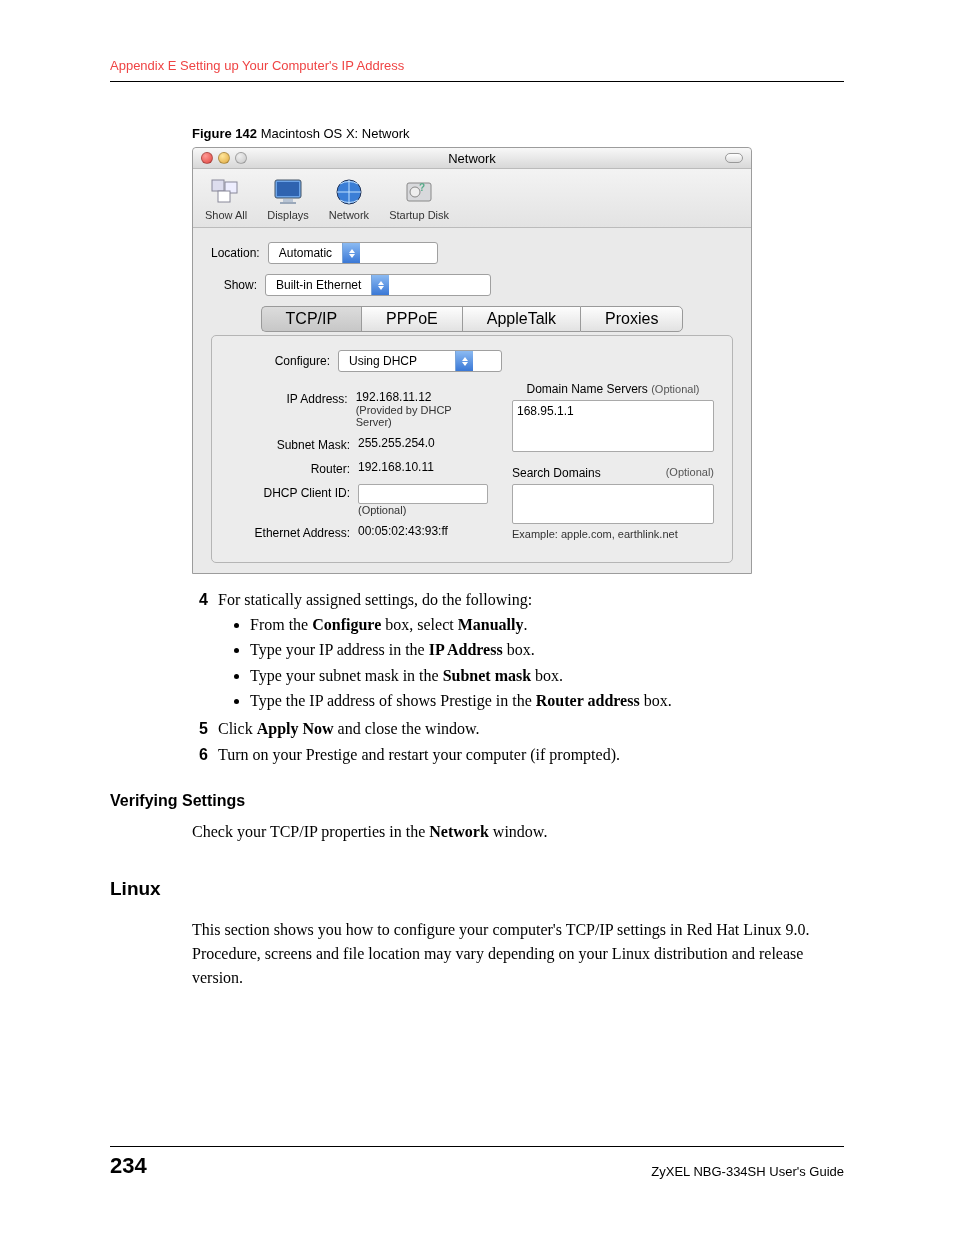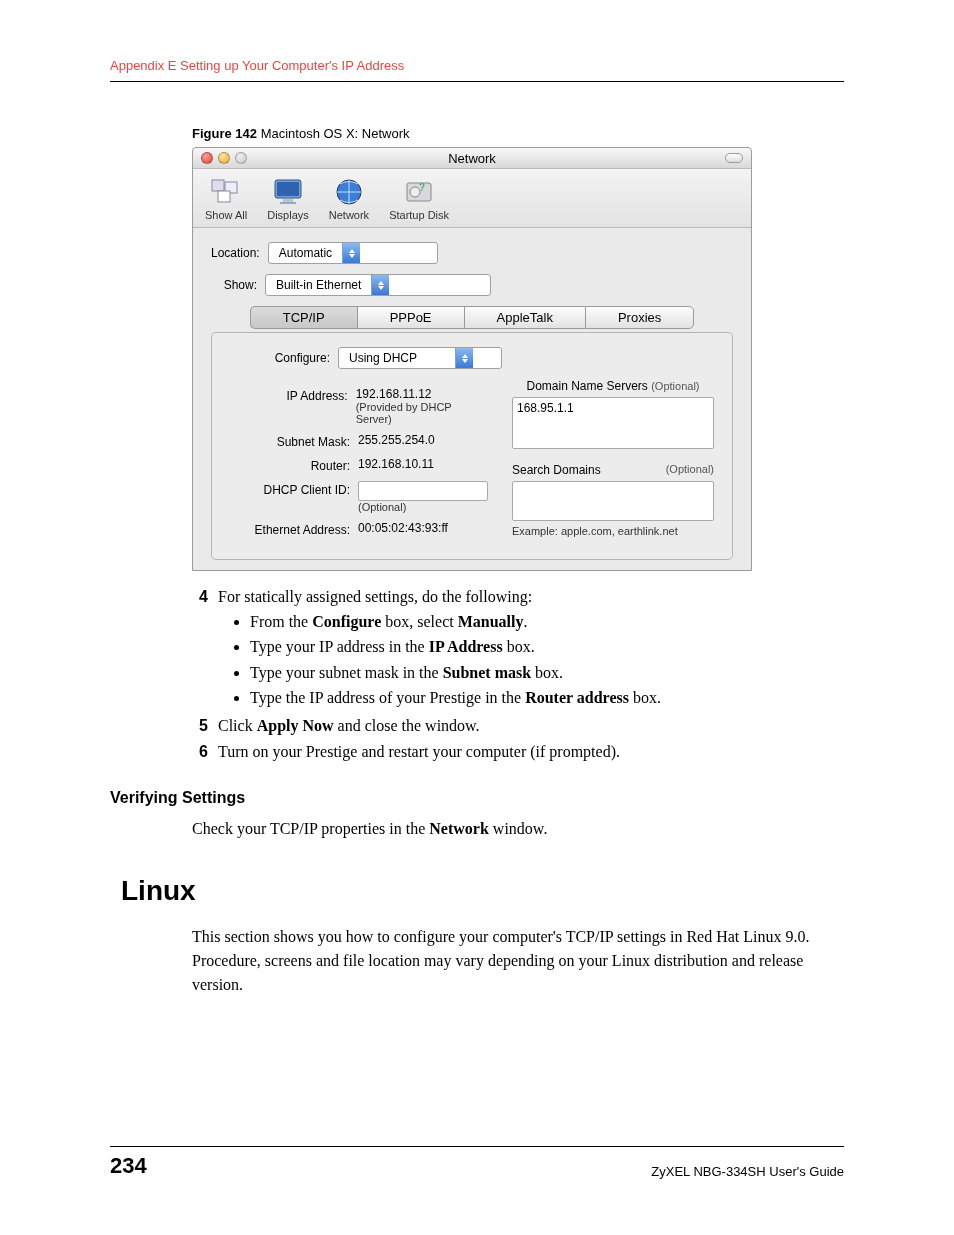--- a/index.html
+++ b/index.html
@@ -97,21 +97,21 @@
     content:"";
     width:0;height:0;border-left:3px solid transparent;border-right:3px solid transparent;
   }
   .aqua-select .sel-btn::before { border-bottom:4px solid #fff; }
   .aqua-select .sel-btn::after  { border-top:4px solid #fff; }
 
   .tabs { display:flex; justify-content:center; margin: 8px 0 4px 0; }
   .tab {
     border:1px solid #9a9a9a; border-right:none;
     background: linear-gradient(#fdfdfd,#e2e2e2);
-    padding: 3px 32px; font-size:13px;
+    padding: 3px 24px; font-size:16px;
   }
   .tab:first-child { border-radius: 5px 0 0 5px; }
   .tab:last-child  { border-radius: 0 5px 5px 0; border-right:1px solid #9a9a9a; }
   .tab.active { background: linear-gradient(#dcdcdc,#c7c7c7); }
 
   .panel {
     border:1px solid #b5b5b5;
     border-radius: 5px;
     background: #ececec;
     padding: 14px 18px;
@@ -163,22 +163,22 @@
 
   .subhead {
     font-family: Arial, Helvetica, sans-serif;
     font-weight: bold;
     font-size: 16px;
     margin: 26px 0 10px 0;
   }
   h2.section {
     font-family: Arial, Helvetica, sans-serif;
     font-weight: bold;
-    font-size: 28px;
-    margin: 34px 0 18px 11px;
+    font-size: 19px;
+    margin: 34px 0 18px 0;
   }
   .para { margin-left: 82px; font-size:16px; line-height:1.5; }
 
   .page-footer {
     position: absolute;
     left: 110px; right: 110px;
     bottom: 56px;
     border-top: 1px solid #000;
     padding-top: 6px;
     display:flex; justify-content:space-between; align-items:flex-end;
@@ -341,21 +341,21 @@
           <li>
             <span>From the </span><b>Configure</b><span> box, select </span><b>Manually</b><span>.</span>
           </li>
           <li>
             <span>Type your IP address in the </span><b>IP Address</b><span> box.</span>
           </li>
           <li>
             <span>Type your subnet mask in the </span><b>Subnet mask</b><span> box.</span>
           </li>
           <li>
-            <span>Type the IP address of your Prestige in the </span><b>Router address</b><span> box.</span>
+            <span>Type the IP address of shows Prestige in the </span><b>Router address</b><span> box.</span>
           </li>
         </ul>
       </div>
     </li>
     <li>
       <span class="num">5</span>
       <div>
         <span>Click </span><b>Apply Now</b><span> and close the window.</span>
       </div>
     </li>

